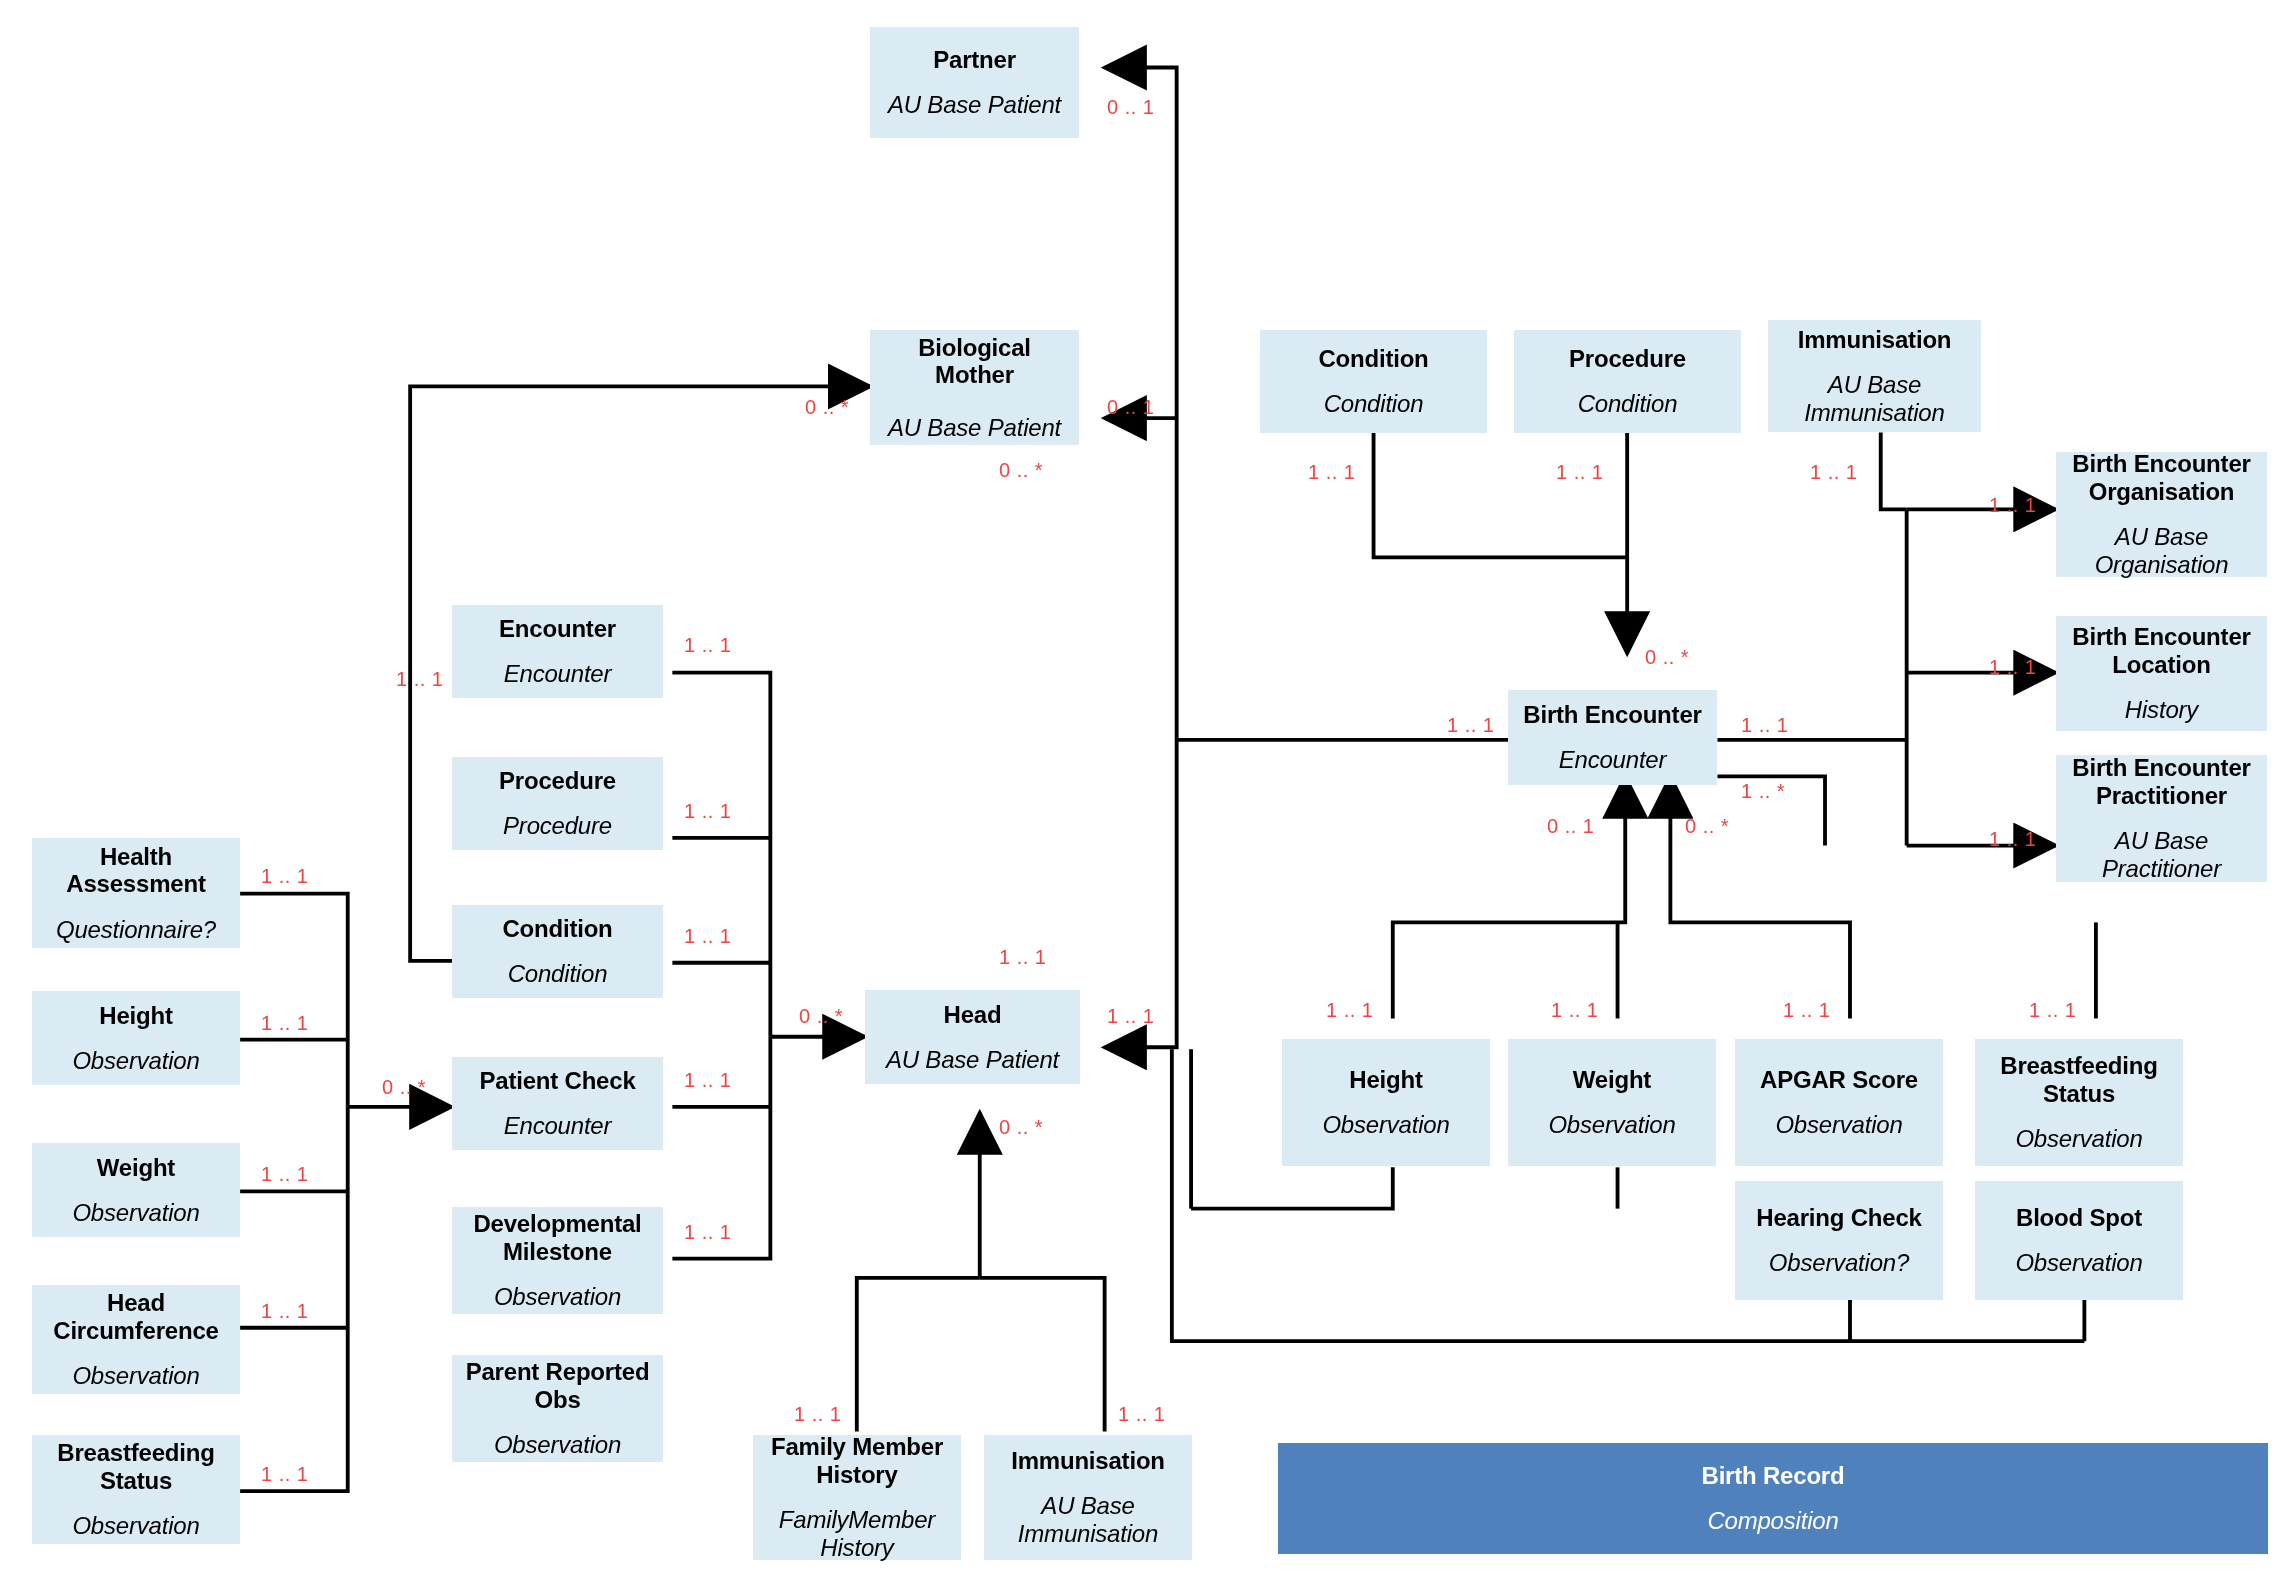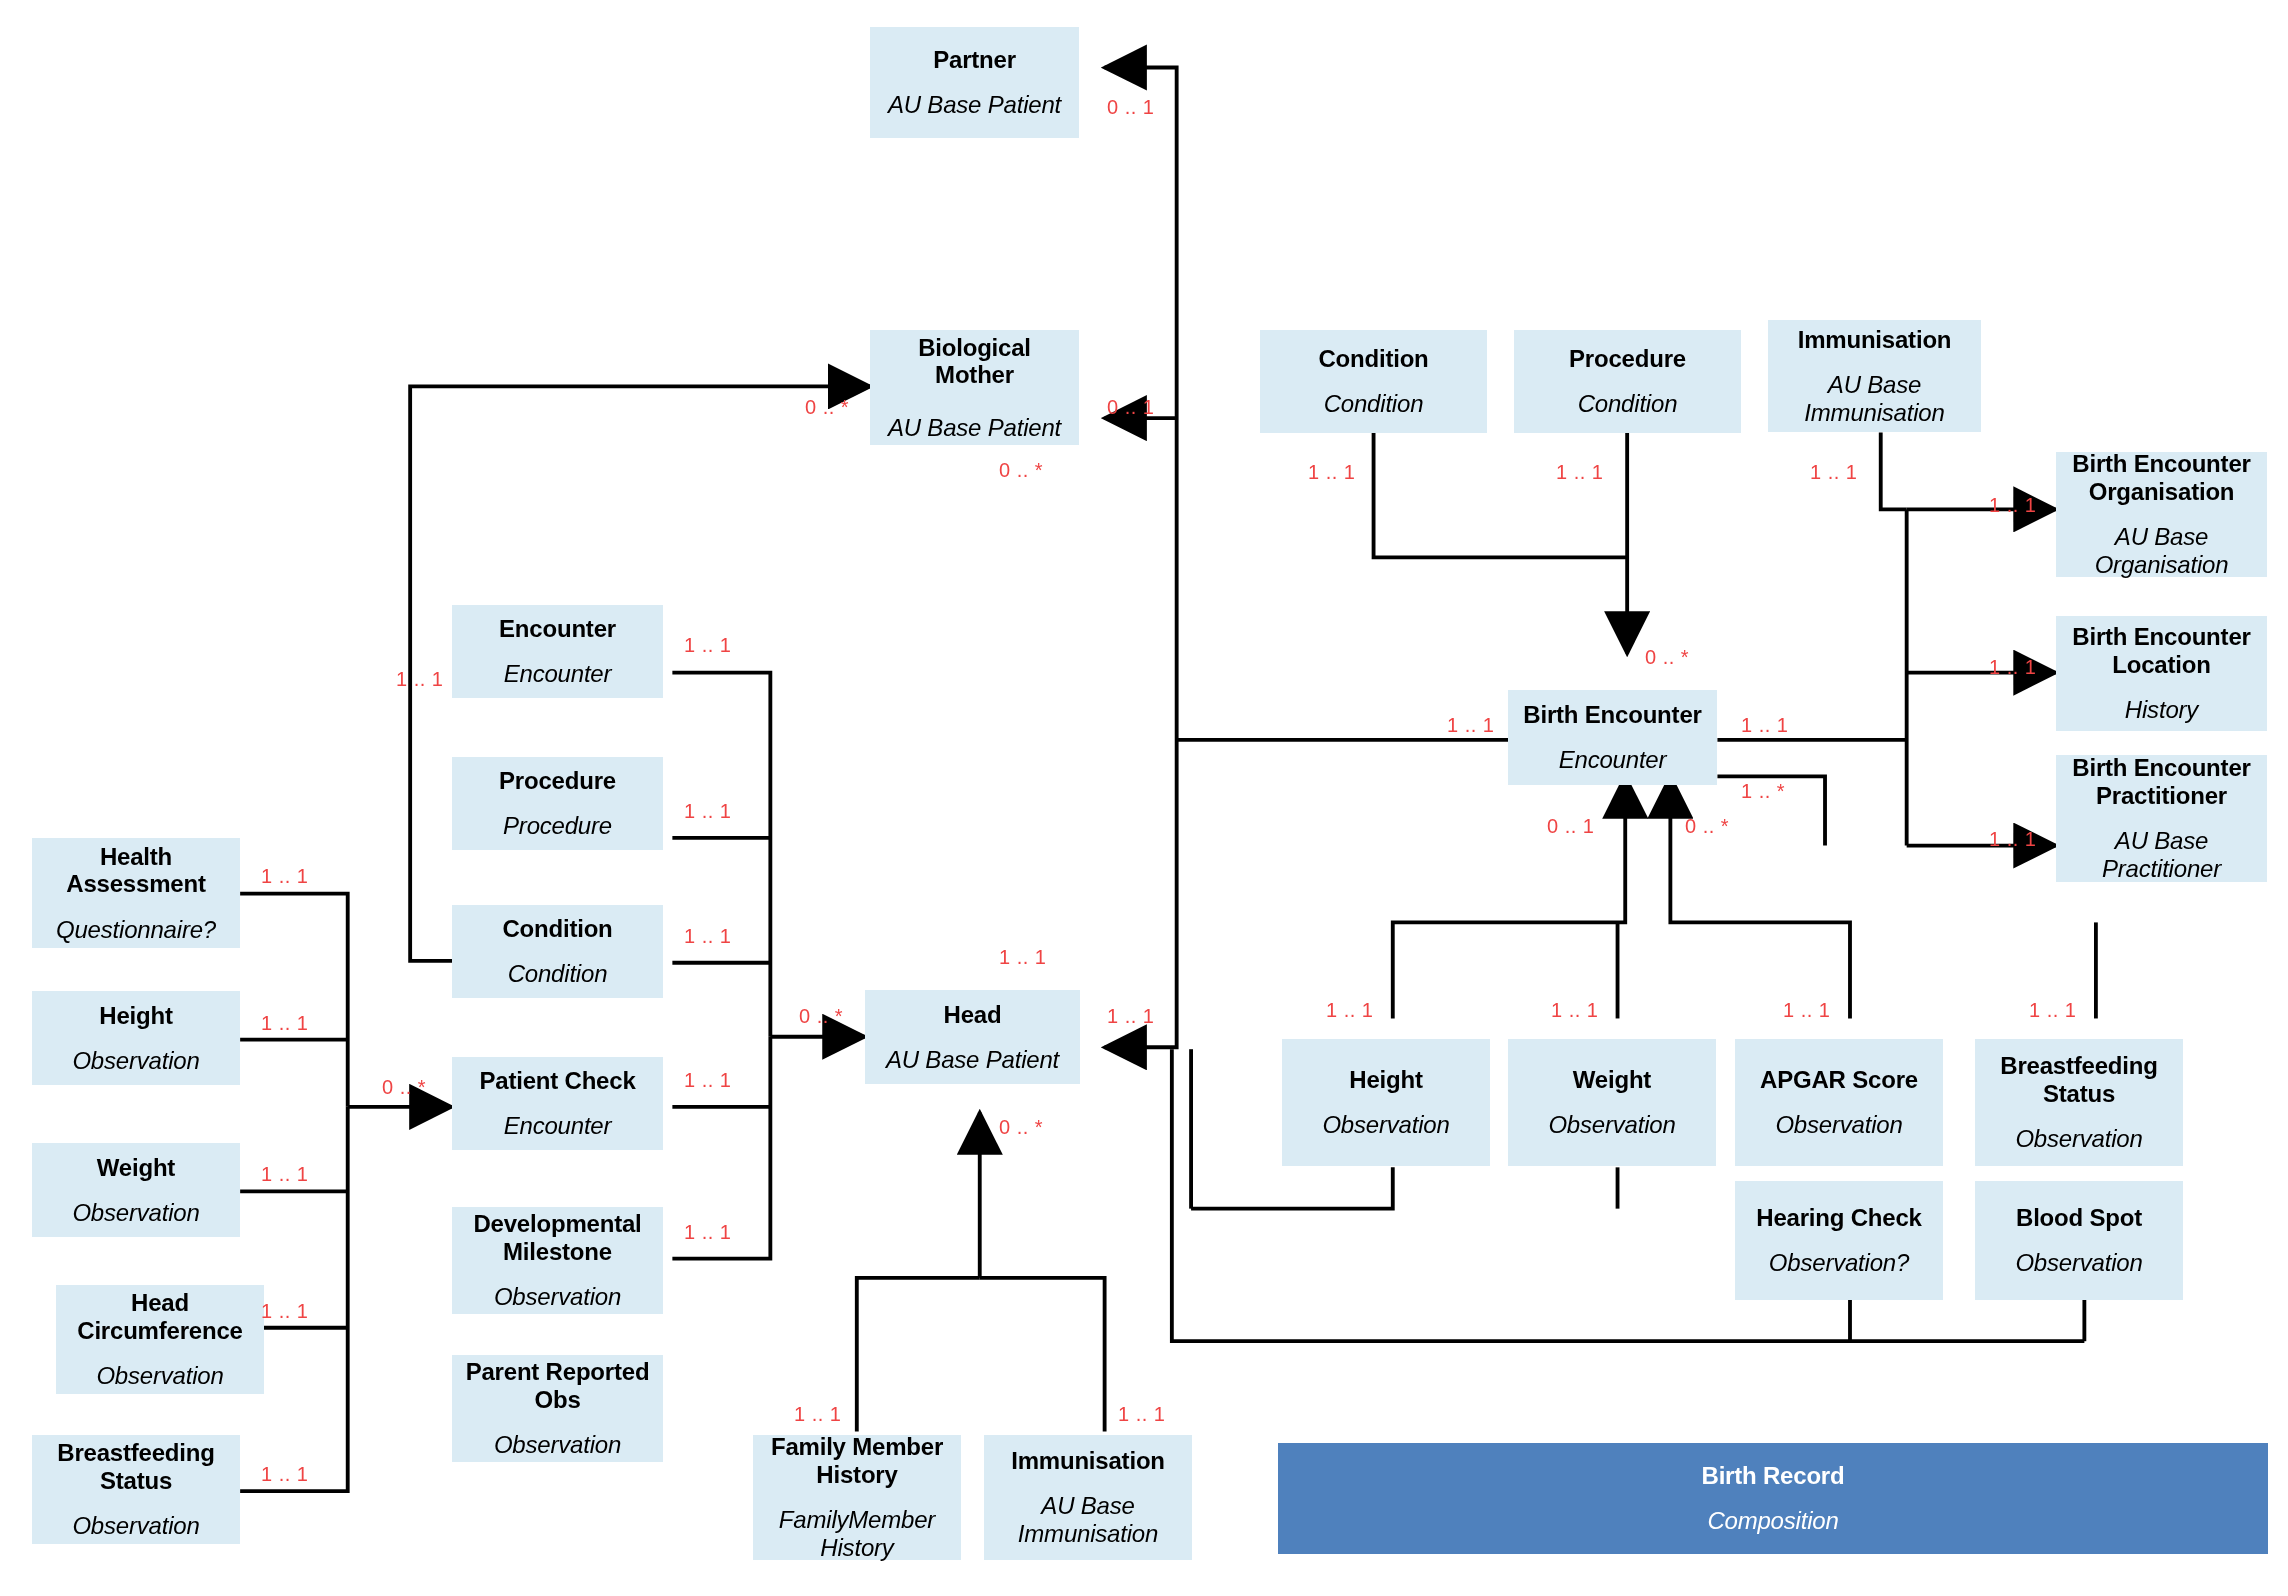--- a/index.html
+++ b/index.html
@@ -219,21 +219,21 @@
   <div class="node" style="left:32px; top:991px; width:208px; height:94px;">
     <div class="n-title">Height</div>
     <div class="n-type">Observation</div>
   </div>
 
   <div class="node" style="left:32px; top:1143px; width:208px; height:94px;">
     <div class="n-title">Weight</div>
     <div class="n-type">Observation</div>
   </div>
 
-  <div class="node" style="left:32px; top:1285px; width:208px; height:109px;margin-left:24px;">
+  <div class="node" style="left:32px; top:1285px; width:208px; height:109px;">
     <div class="n-title">Head Circumference</div>
     <div class="n-type">Observation</div>
   </div>
 
   <div class="node" style="left:32px; top:1435px; width:208px; height:109px;">
     <div class="n-title">Breastfeeding Status</div>
     <div class="n-type">Observation</div>
   </div>
 
   <div class="node" style="left:865px; top:990px; width:215px; height:94px;">

